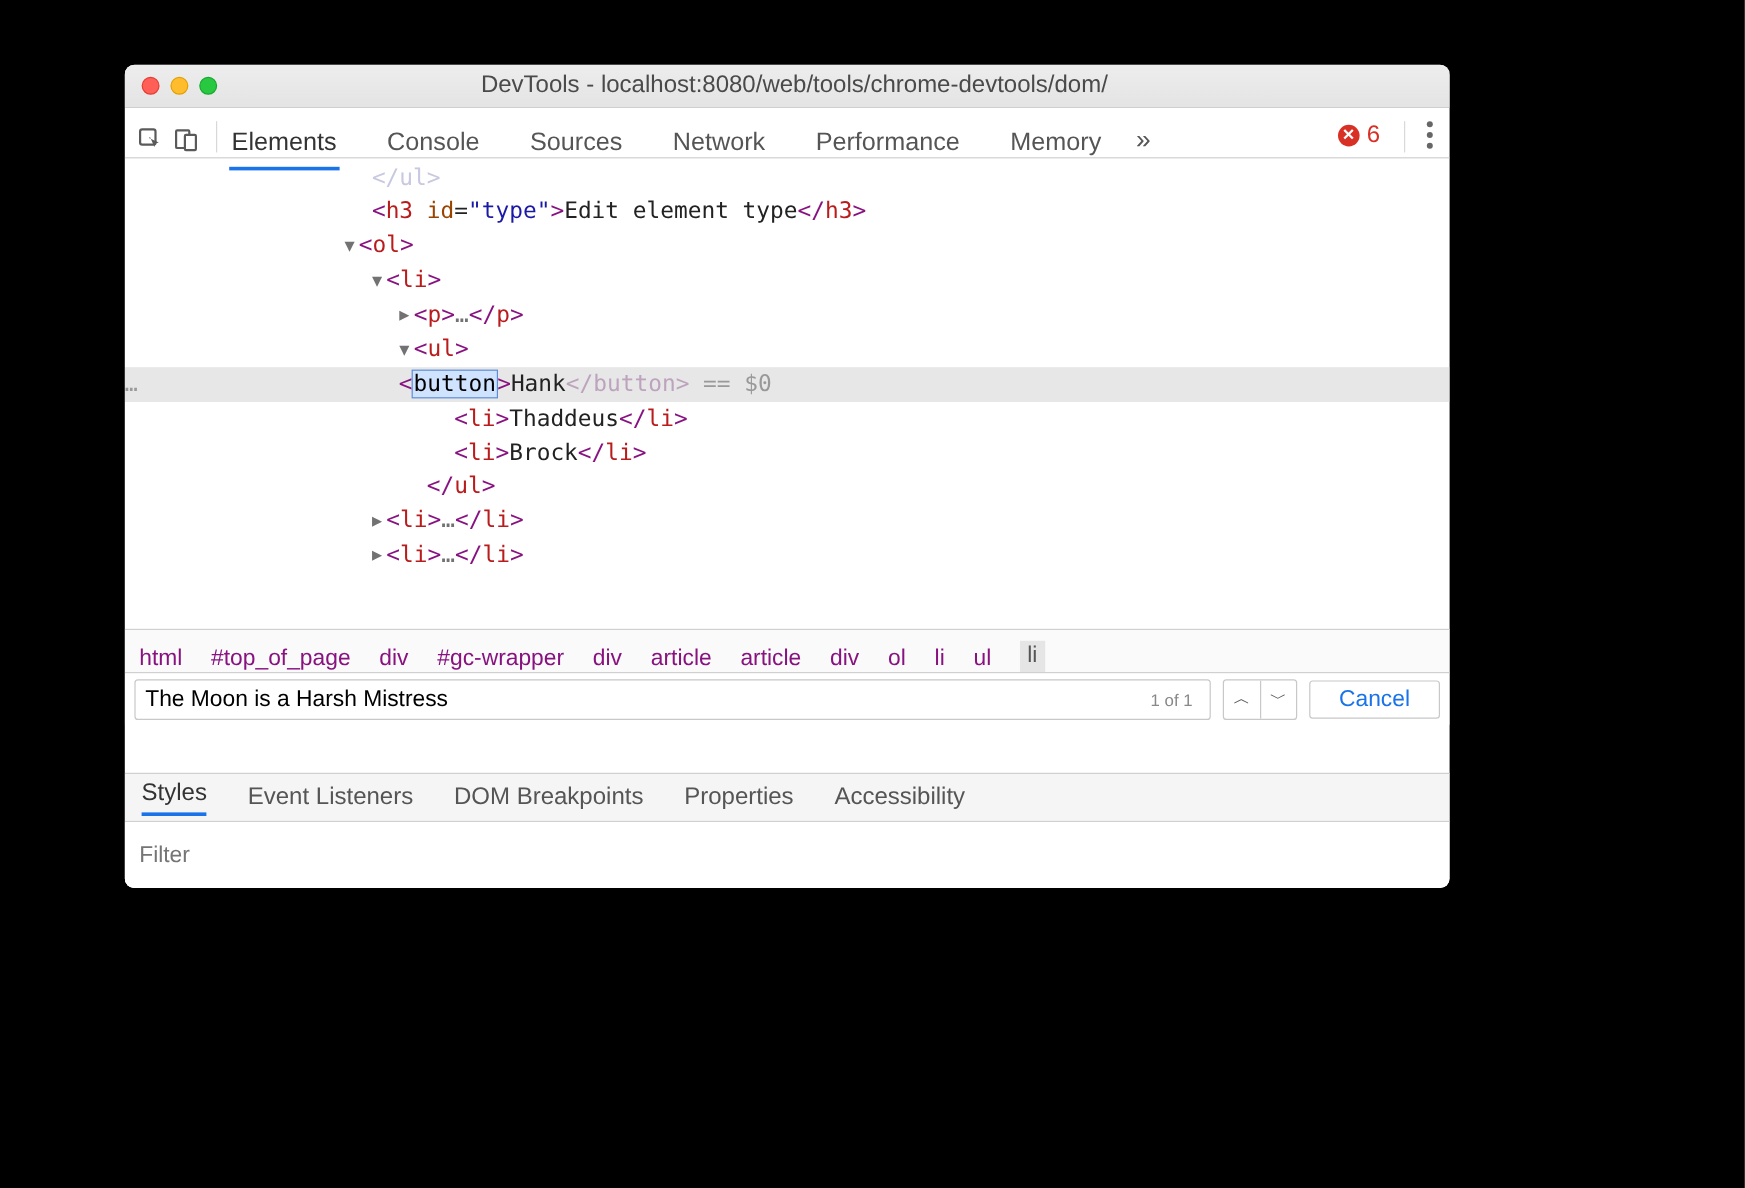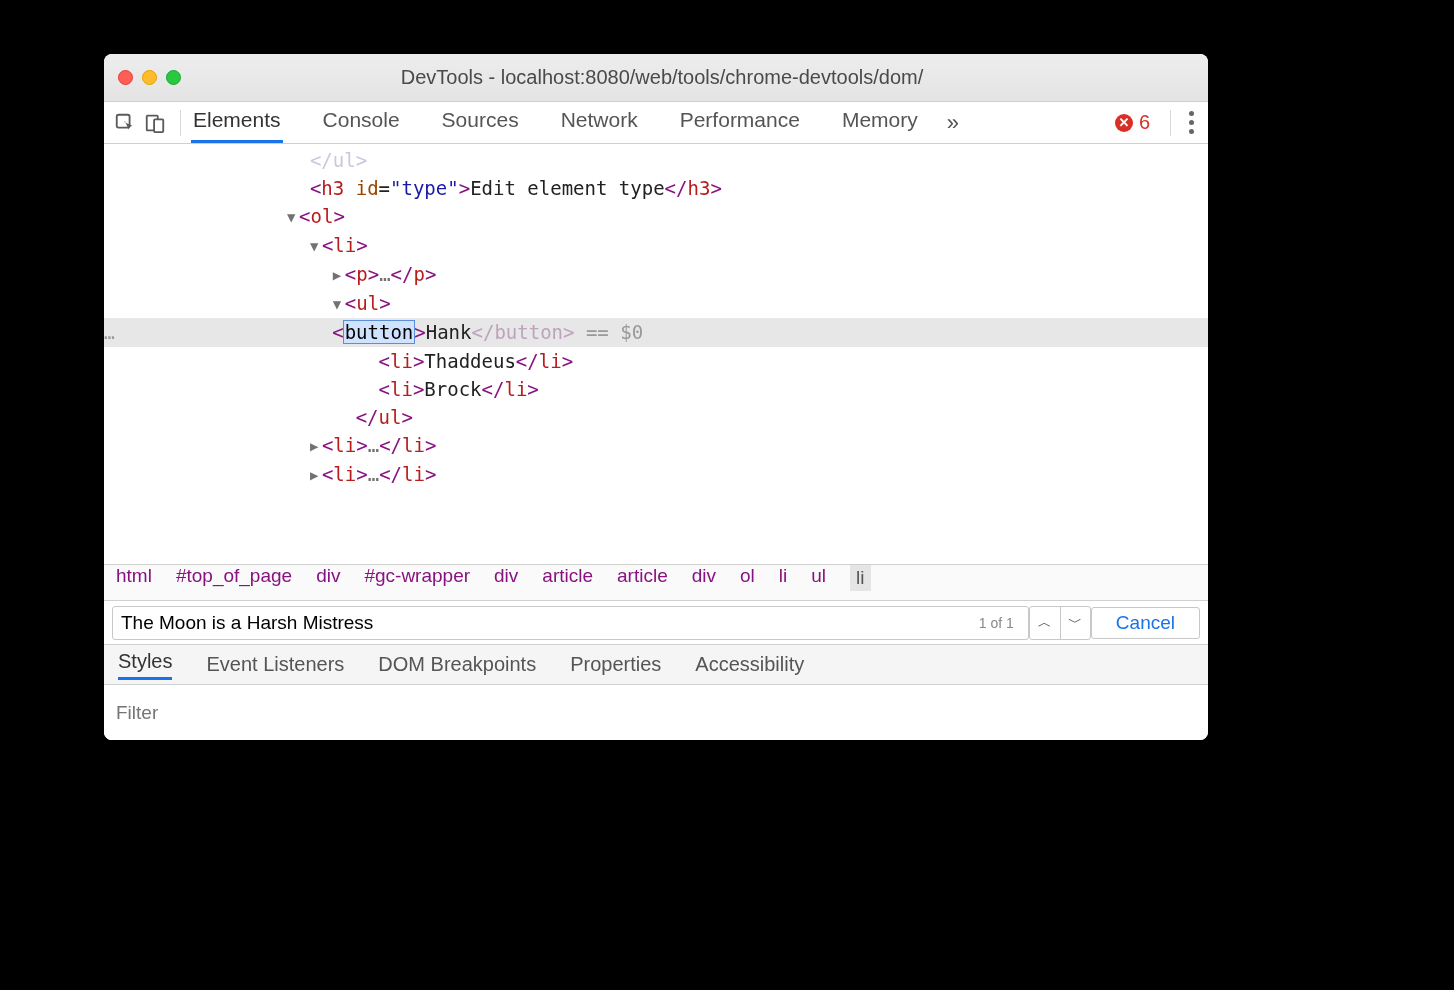--- a/index.html
+++ b/index.html
@@ -17,39 +17,39 @@
     width: 1104px;
     height: 686px;
     background: #fff;
     border-radius: 8px;
     box-shadow: 0 20px 60px rgba(0,0,0,.6);
     overflow: hidden;
     display: flex;
     flex-direction: column;
   }
   .titlebar {
-    height: 48px;
+    height: 36px;
     background: linear-gradient(#ededed,#e4e4e4);
     border-bottom: 1px solid #cfcfcf;
     display: flex;
     align-items: center;
     padding: 0 14px;
     gap: 9px;
   }
   .traffic { width:15px; height:15px; border-radius:50%; }
   .t-close { background:#ff5f57; border:1px solid #e33e32; }
   .t-min   { background:#ffbd2e; border:1px solid #e2a100; }
   .t-max   { background:#28c840; border:1px solid #17a82e; }
   .win-title { flex:1; text-align:center; color:#4a4a4a; font-size:20px; margin-right:60px; }
   .toolbar {
     height: 42px;
     border-bottom: 1px solid #d0d0d0;
     display:flex;
-    align-items:center;
-    padding: 0 6px;
+    align-items:flex-start;
+    padding: 11px 6px;
   }
   .tb-iconbtn { width:30px; height:30px; display:flex; align-items:center; justify-content:center; color:#5a5a5a; }
   .tb-sep { width:0; height:26px; border-left:1px solid #d8d8d8; margin:0 10px; }
   .tabs { display:flex; gap:38px; font-size:21px; color:#555; }
   .tab { padding:6px 2px 8px; cursor:pointer; }
   .tab.active { color:#333; border-bottom:3px solid #1a73e8; }
   .err-badge { display:flex; align-items:center; gap:6px; color:#d93025; font-size:20px; margin-right:10px;}
   .err-dot { width:18px; height:18px; border-radius:50%; background:#d93025; color:#fff; display:flex;align-items:center;justify-content:center; font-size:13px; font-weight:bold;}
   .dom-panel {
     flex:1;
@@ -69,35 +69,35 @@
   .arrow { display:inline-block; width:12px; color:#727272; font-size:14px; vertical-align:1px;}
   .dots { color:#727272; }
   .editing { background:#cfe3ff; outline:1px solid #5a8edb; padding:0 1px;}
   .selrow { background:#e7e7e7; }
   .sel-eq { color:#999;}
   .rail-dots { position:absolute; left:6px; color:#9a9a9a; font-size:18px; }
   .crumbs {
     border-top:1px solid #d0d0d0;
     height:36px;
     display:flex;
-    align-items:flex-start;
+    align-items:flex-end;
     padding:0 12px;
     gap:24px;
     font-size:19px;
     color:#881280;
     background:#fafafa;
   }
   .crumb.active { background:#e5e5e5; color:#555; padding:2px 6px;}
   .searchbar {
     border-top:1px solid #d0d0d0;
     height:44px;
     display:flex;
     align-items:center;
     padding:6px 8px;
-    gap:0;
+    gap:10px;
     background:#fff;
   }
   .searchbox {
     flex:1;
     display:flex;
     align-items:center;
     border:1px solid #c8c8c8;
     border-radius:3px;
     height:34px;
     padding:0 8px;
@@ -111,20 +111,21 @@
   .subtabs {
     border-top:1px solid #d0d0d0;
     height:40px;
     display:flex;
     align-items:center;
     gap:34px;
     padding:0 14px;
     font-size:20px;
     color:#555;
     background:#f5f5f5;
+    margin-top:40px;
   }
   .subtab.active { color:#333; border-bottom:3px solid #1a73e8; padding-bottom:4px;}
   .stylebar {
     border-top:1px solid #d0d0d0;
     height:56px;
     display:flex;
     align-items:center;
     background:#fff;
   }
   .filter-input { flex:0 0 520px; border:none; outline:none; font-size:19px; padding:0 12px; color:#888; height:100%;}

